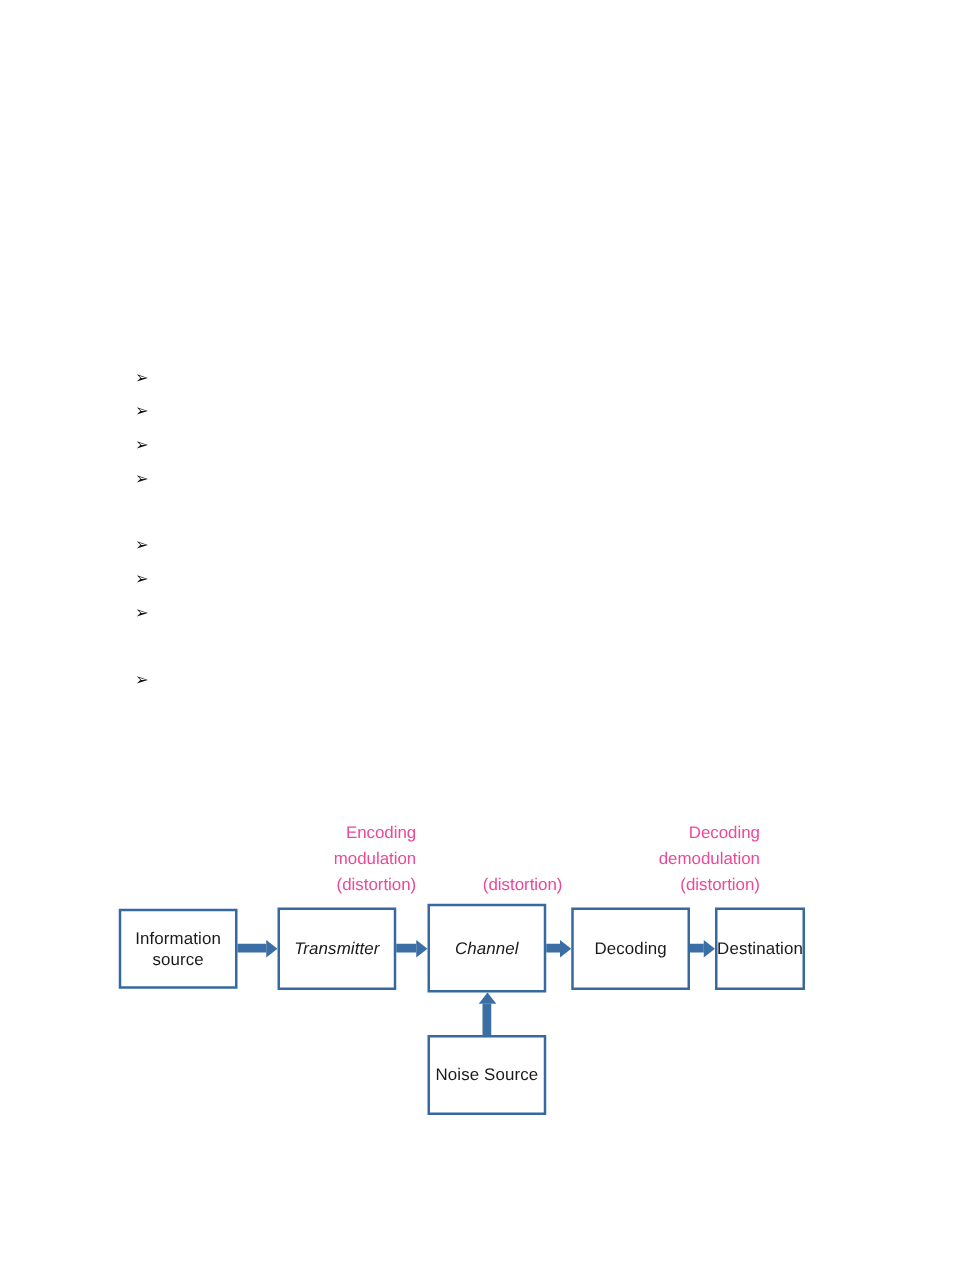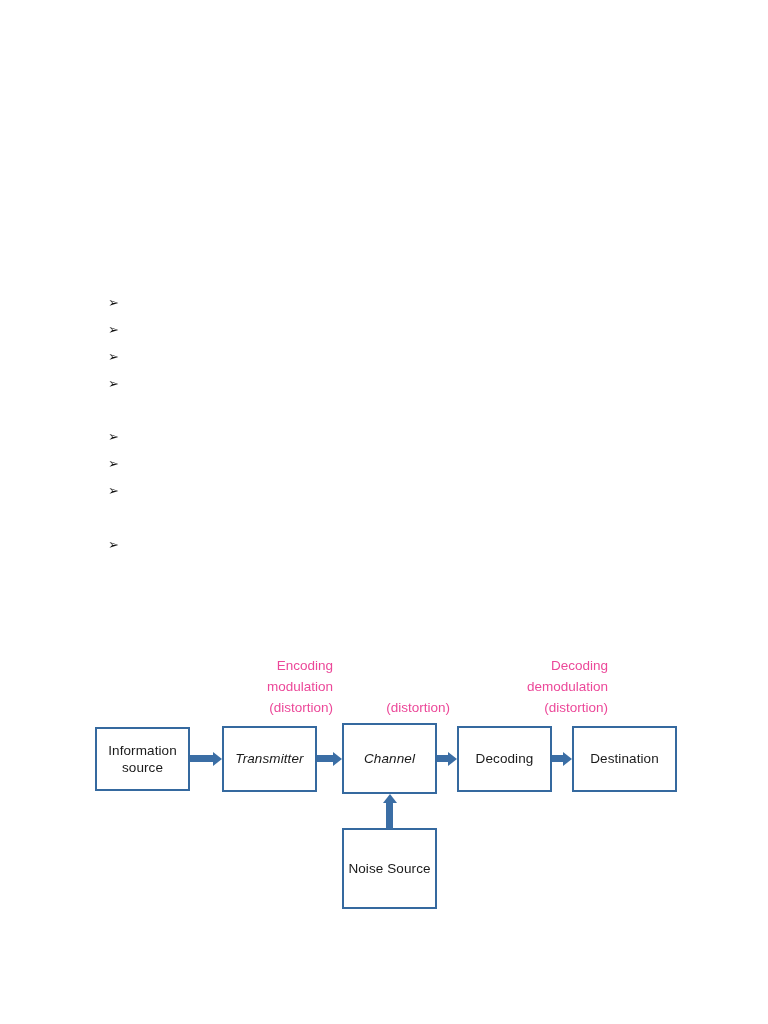--- a/index.html
+++ b/index.html
@@ -77,22 +77,22 @@
     color: #1a1a1a;
     letter-spacing: .1px;
   }
   .node .node-label { display: block; padding: 0 4px; }
 
   
   #node-information-source { left: 95px;  top: 727px; width: 95px; height: 64px; }
   #node-transmitter        { left: 222px; top: 726px; width: 95px; height: 66px; font-style: italic; }
   #node-channel            { left: 342px; top: 723px; width: 95px; height: 71px; font-style: italic; }
   #node-receiver           { left: 457px; top: 726px; width: 95px; height: 66px; }
-  #node-destination        { left: 572px; top: 726px; width: 105px; height: 66px; }
-  #node-noise-source       { left: 342px; top: 828px; width: 95px; height: 81px; }
+  #node-destination        { left: 572px; top: 726px; width: 72px; height: 66px; }
+  #node-noise-source       { left: 342px; top: 828px; width: 95px; height: 64px; }
 
   
   .caption {
     position: absolute;
     text-align: right;
     font-size: 13.5px;
     line-height: 1.55;
     color: #ec4899;
     white-space: pre-line;
   }

